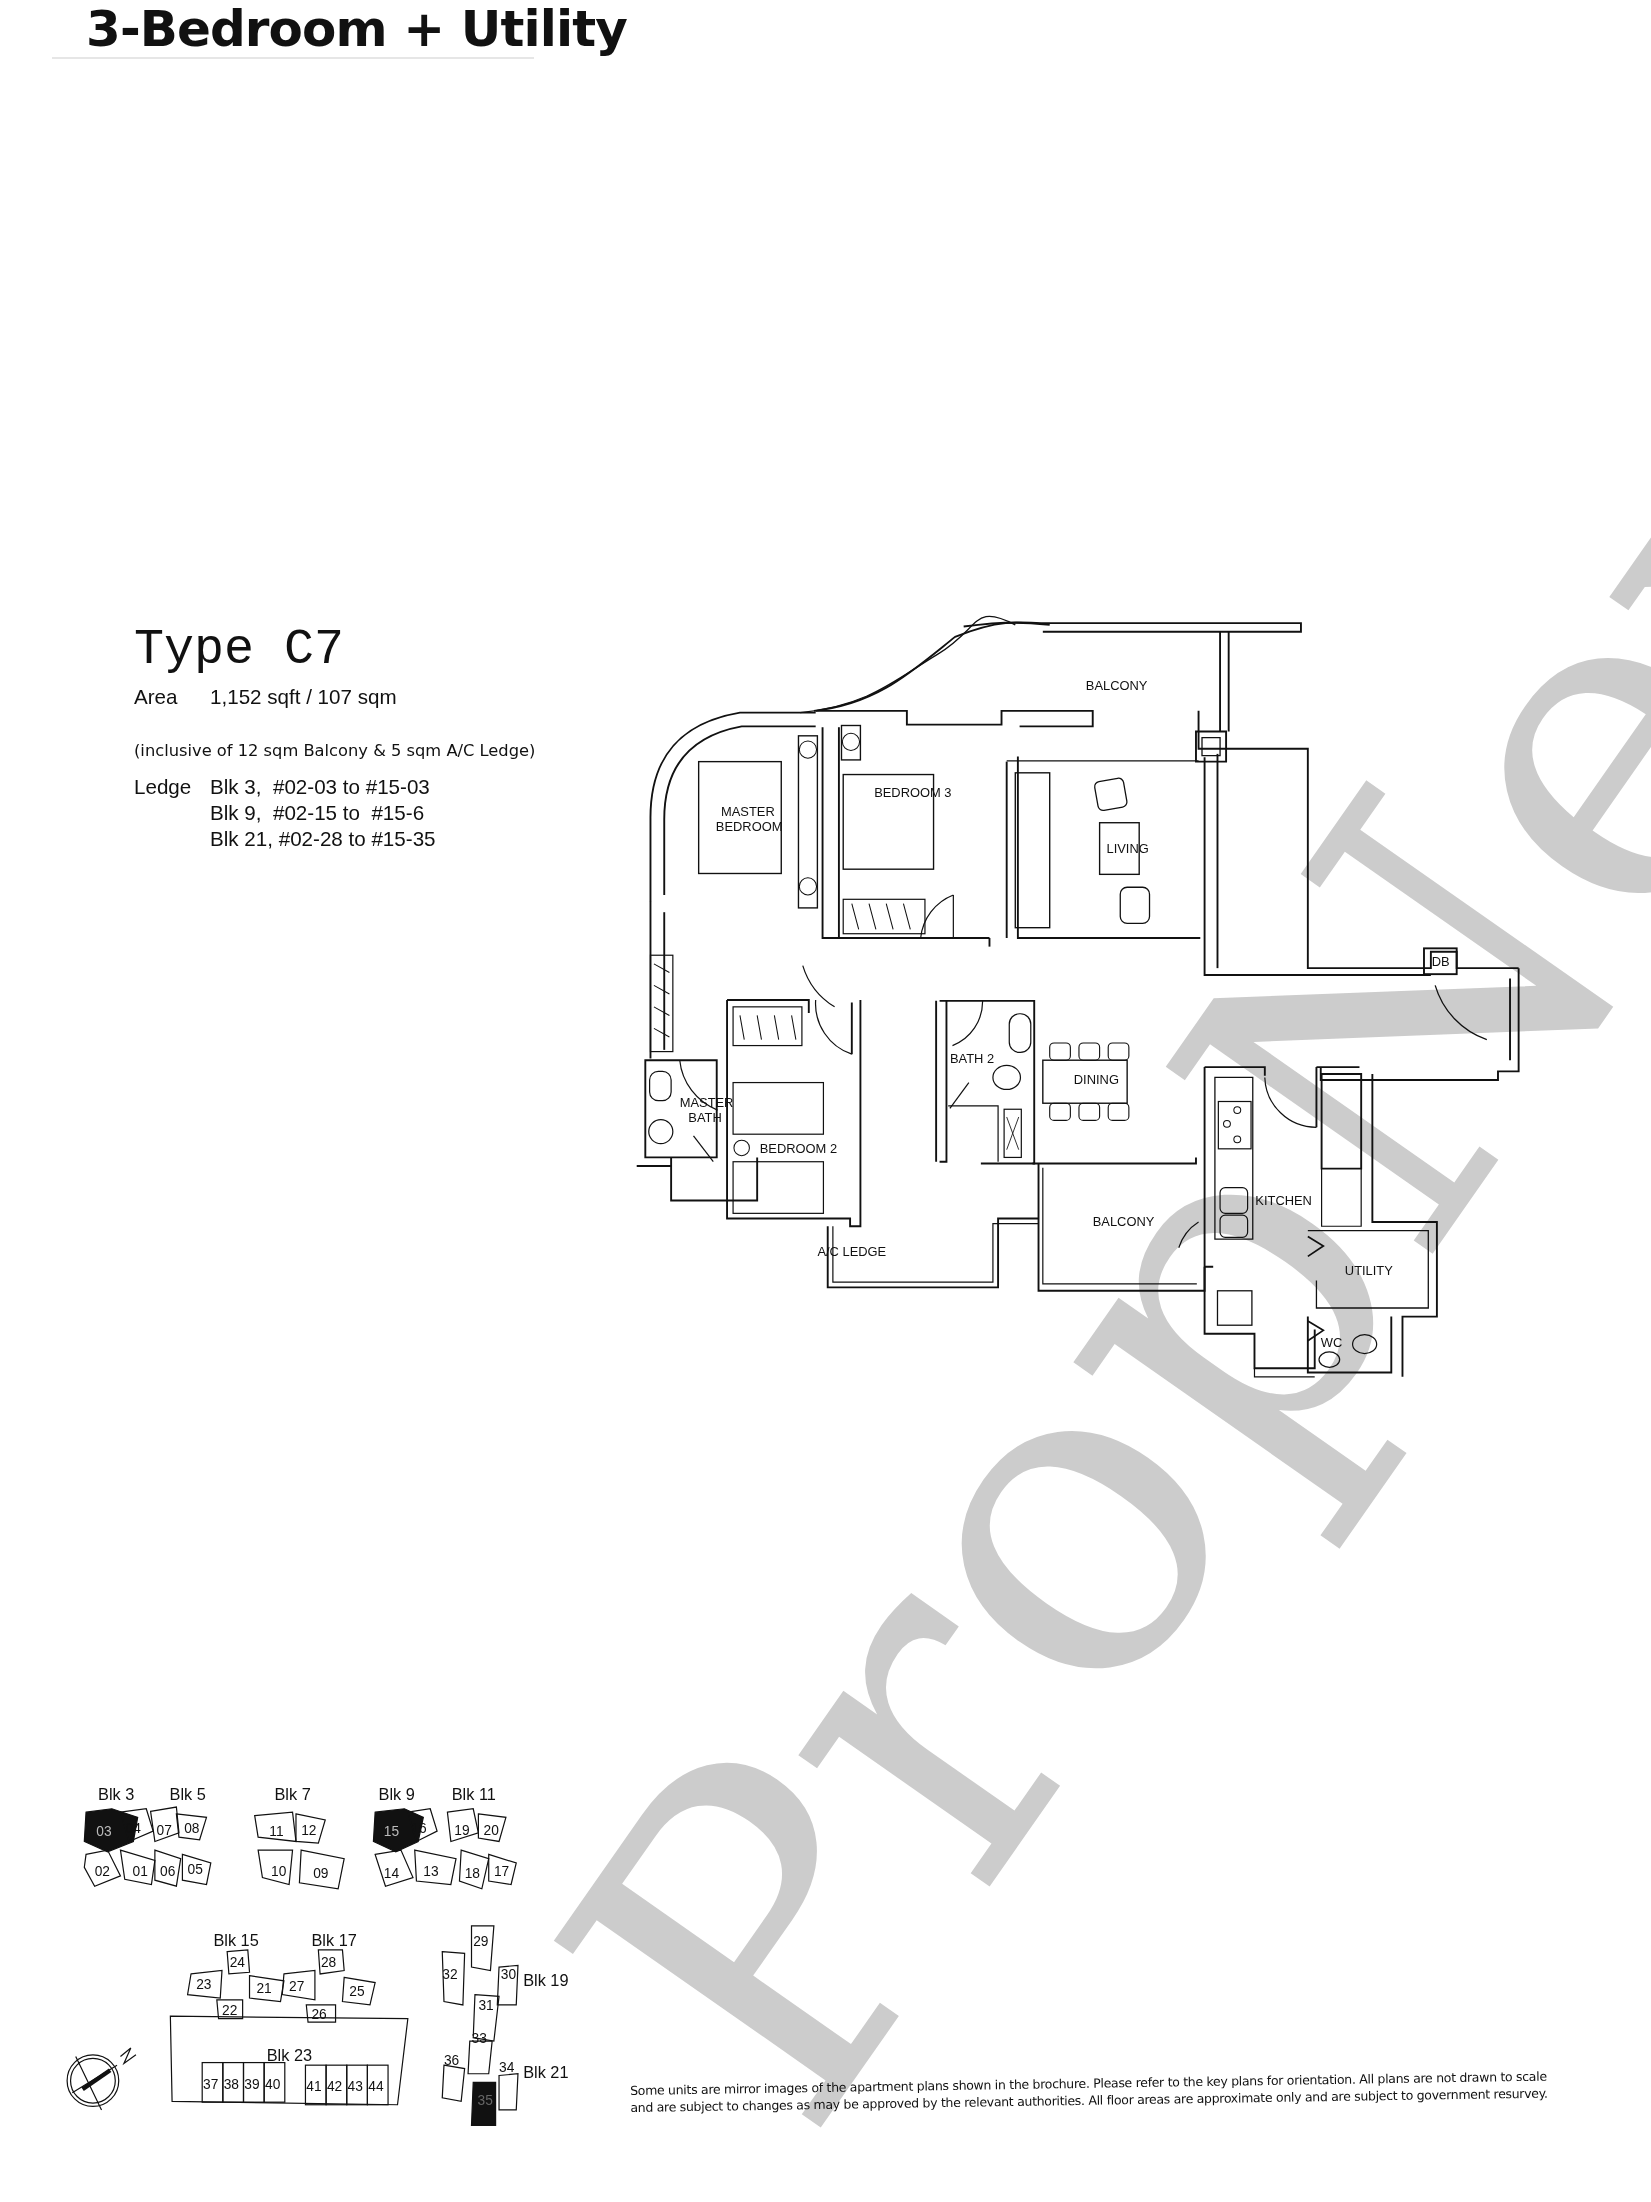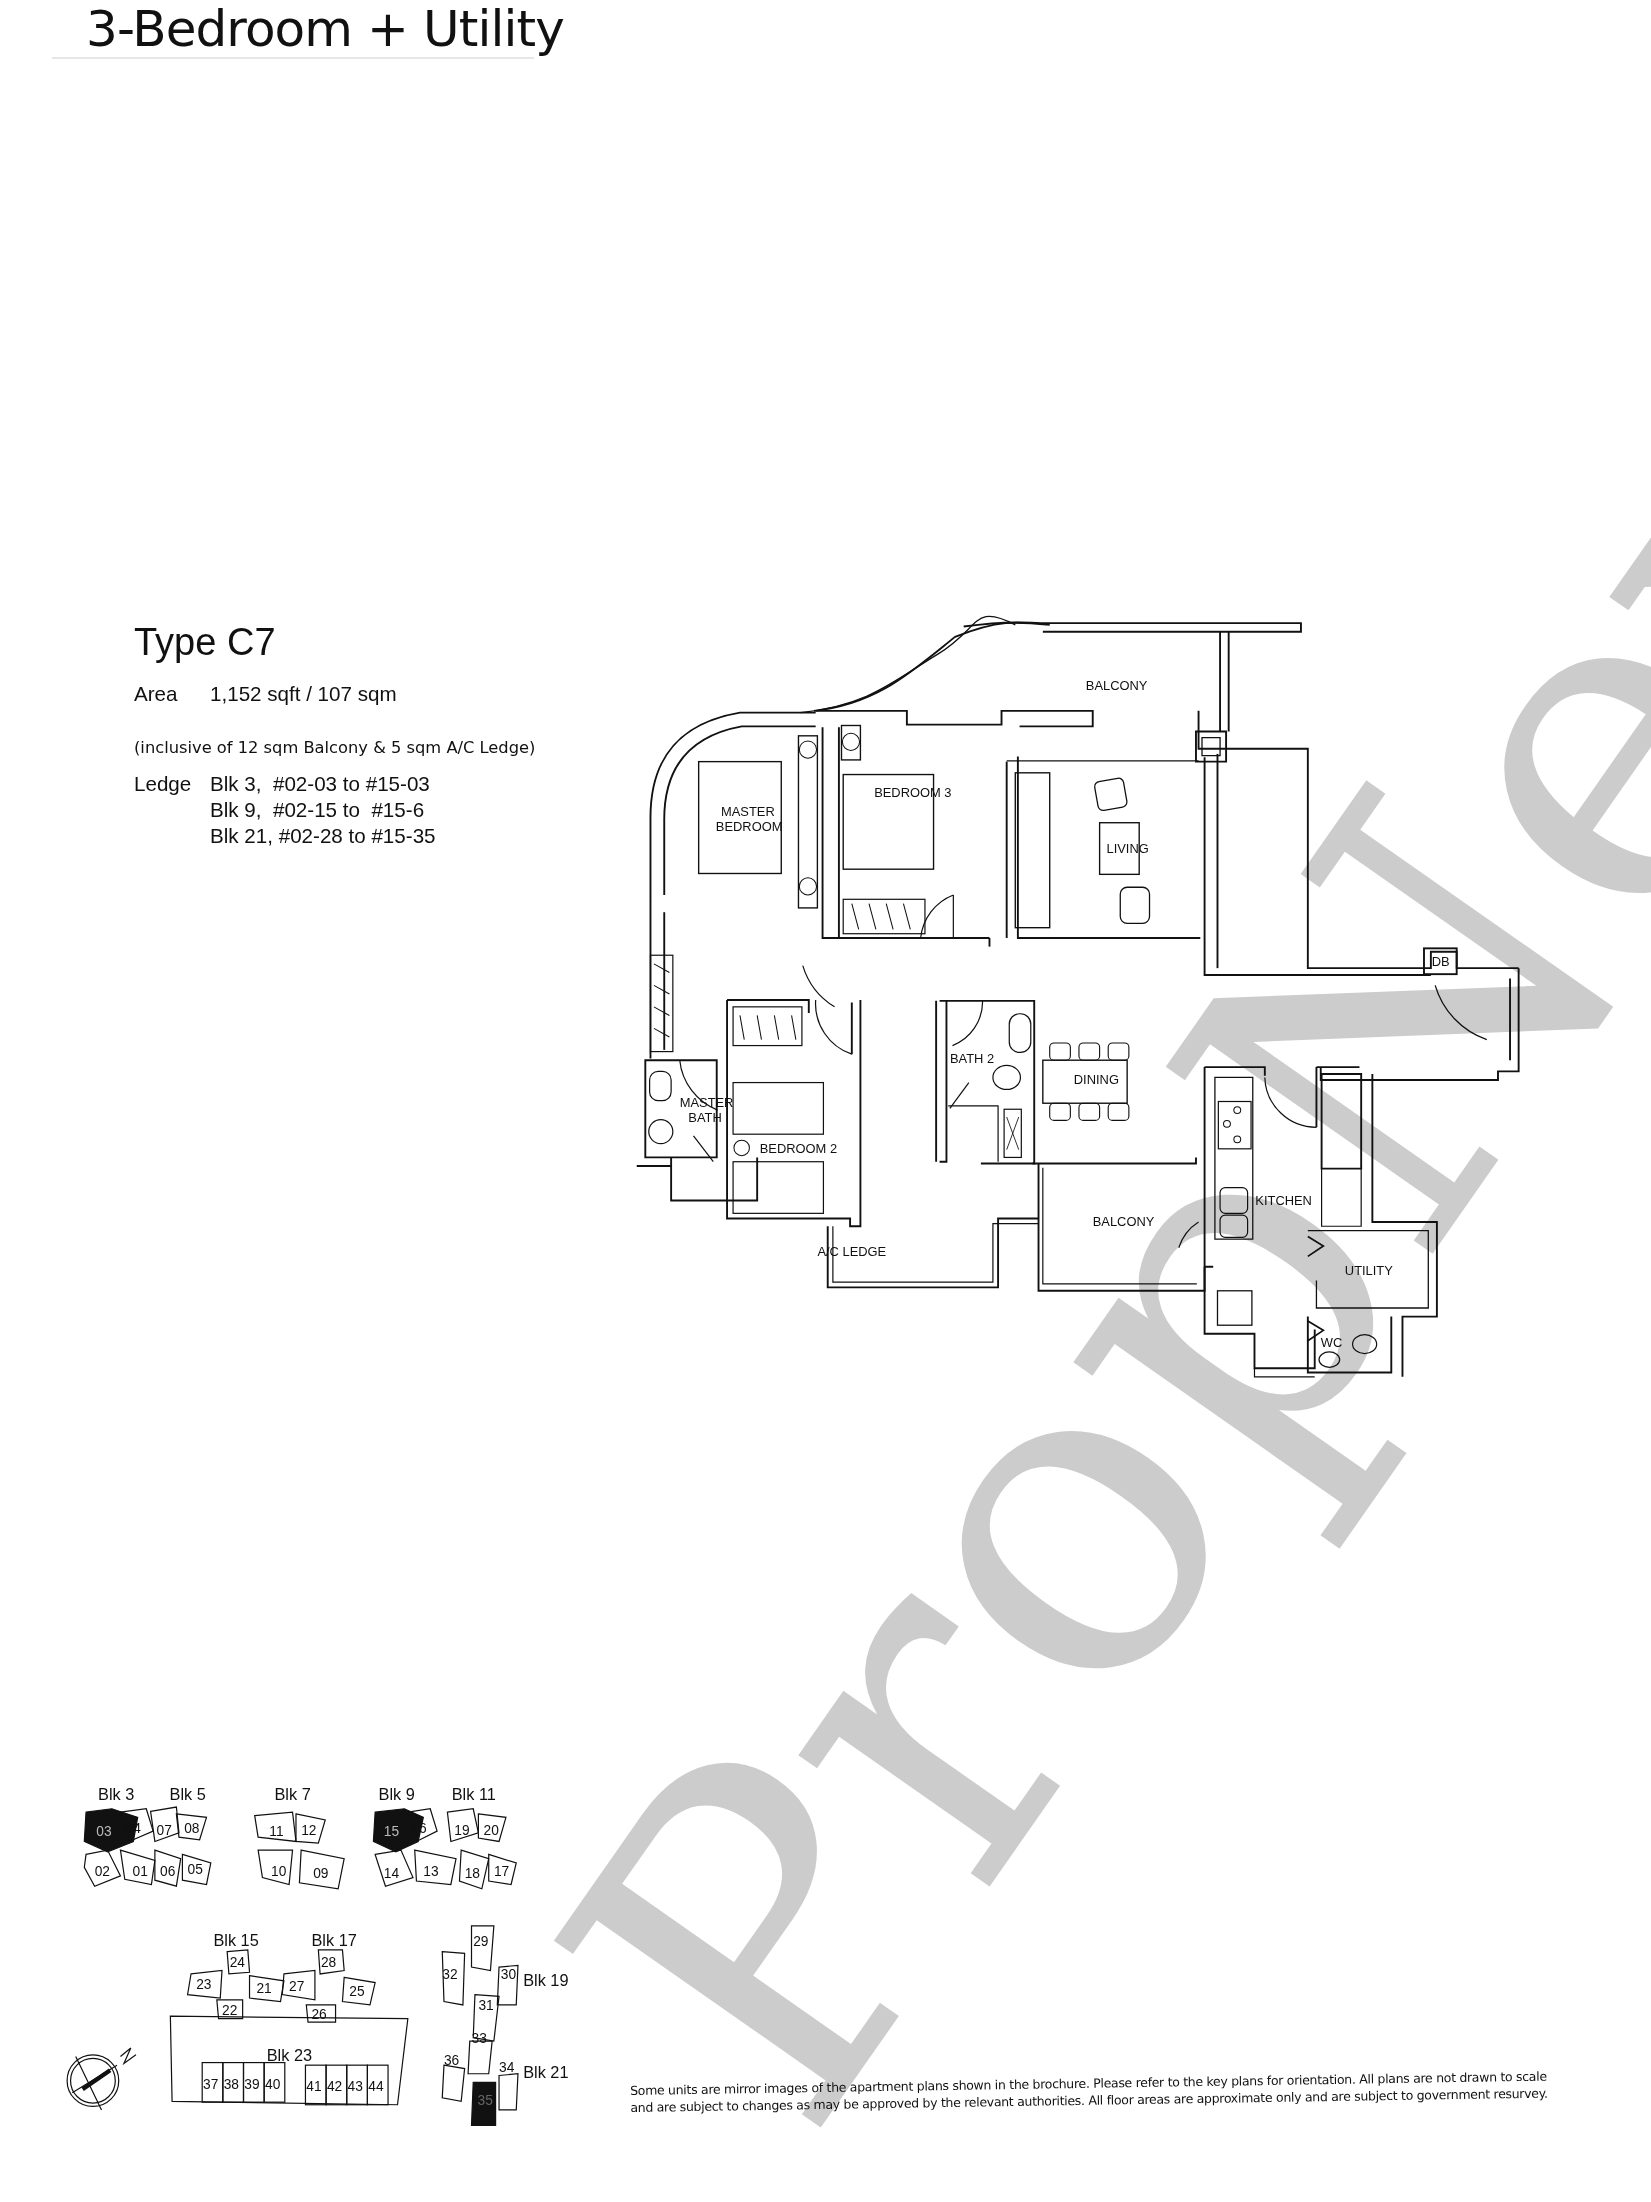--- a/index.html
+++ b/index.html
@@ -1,20 +1,20 @@
 <!DOCTYPE html>
 <html style="font-size:13.8px"><head>
 <meta charset="utf-8">
 <style>
   html, body { margin: 0; padding: 0; background: #ffffff; }
   body { width: 1652px; height: 2203px; position: relative; overflow: hidden; font-family: "Liberation Sans", sans-serif; color: #111; }
-  .page-title { position: absolute; left: 86px; top: 0px; font-size: 50px; font-family: "DejaVu Sans", sans-serif; font-weight: normal; letter-spacing: -0.9px; color: #111; }
+  .page-title { position: absolute; left: 86px; top: 0px; font-size: 50px; font-family: "DejaVu Sans", sans-serif; font-weight: bold; letter-spacing: -0.9px; color: #111; }
   .title-underline { position: absolute; left: 52px; top: 57px; width: 482px; height: 1.7px; background: #e6e6e6; }
   .unit-info { position: absolute; left: 134px; top: 621px; }
-  .unit-type { font-family: Liberation Sans, sans-serif; font-size: 38px; color: #111; margin: 0 0 17px 0; }
+  .unit-type { font-family: Liberation Mono, monospace; font-size: 50px; color: #111; margin: 0 0 6px 0; }
   .info-row { font-family: Liberation Sans, sans-serif; font-size: 20.6px; line-height: 26px; color: #111; display: flex; }
   .info-label { width: 76px; }
   .info-sub { font-family: "DejaVu Sans", sans-serif; font-size: 16.3px; line-height: 20.6px; color: #111; margin-bottom: 12px; margin-top: 31px; }
   .unit-list { display: flex; flex-direction: column; }
   .plan-svg { position: absolute; left: 0; top: 0; width: 1652px; height: 2203px; }
   .disclaimer { position: absolute; left: 630px; top: 2082px; width: 955px; font-family: "DejaVu Sans", sans-serif; font-size: 12.5px; line-height: 17px; color: #111; transform: rotate(-0.9deg); transform-origin: left top; letter-spacing: -0.3px; }
   .room-label { font-family: "Liberation Sans", sans-serif; font-size: 15px; fill: #111; }
   .key-label { font-family: "Liberation Sans", sans-serif; font-size: 19px; fill: #111; }
   .key-num { font-family: "Liberation Sans", sans-serif; font-size: 16px; fill: #111; }
   .watermark { position: absolute; left: 258px; top: 989px; font-family: "DejaVu Serif", serif; font-size: 447px; color: #c8c8c8; opacity: 0.92; transform: rotate(-55deg); transform-origin: center center; white-space: nowrap; pointer-events: none; }

